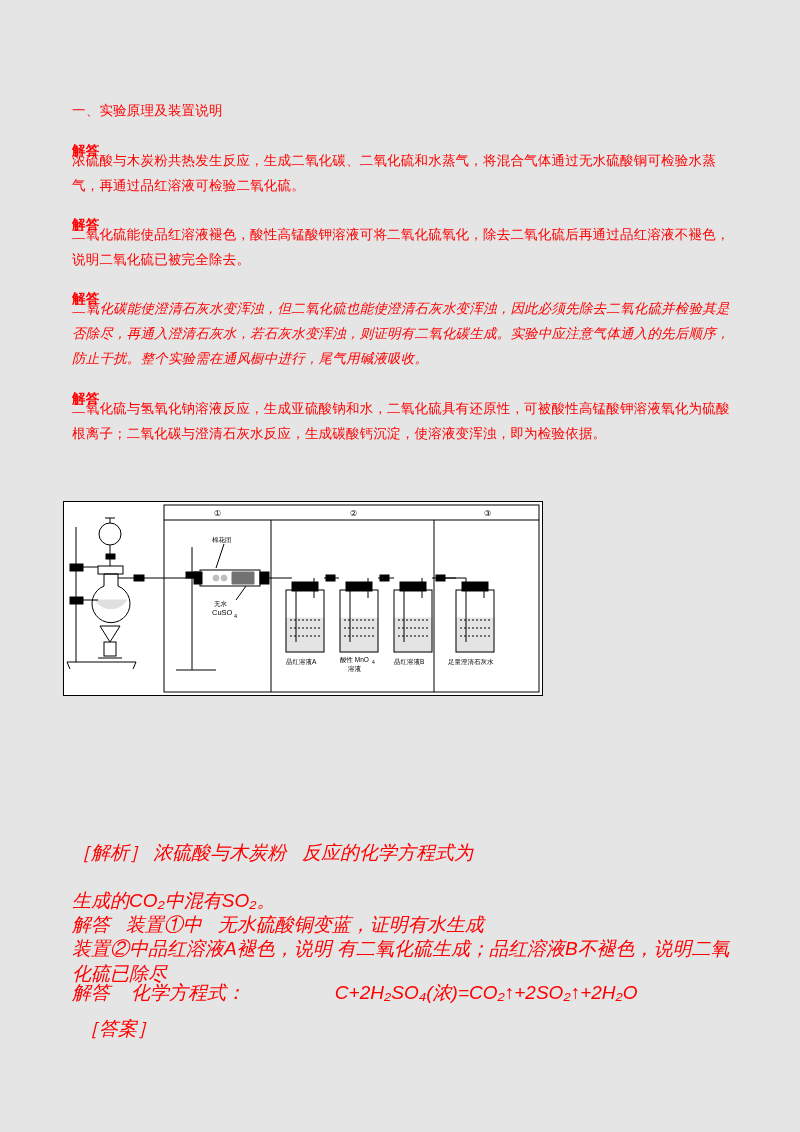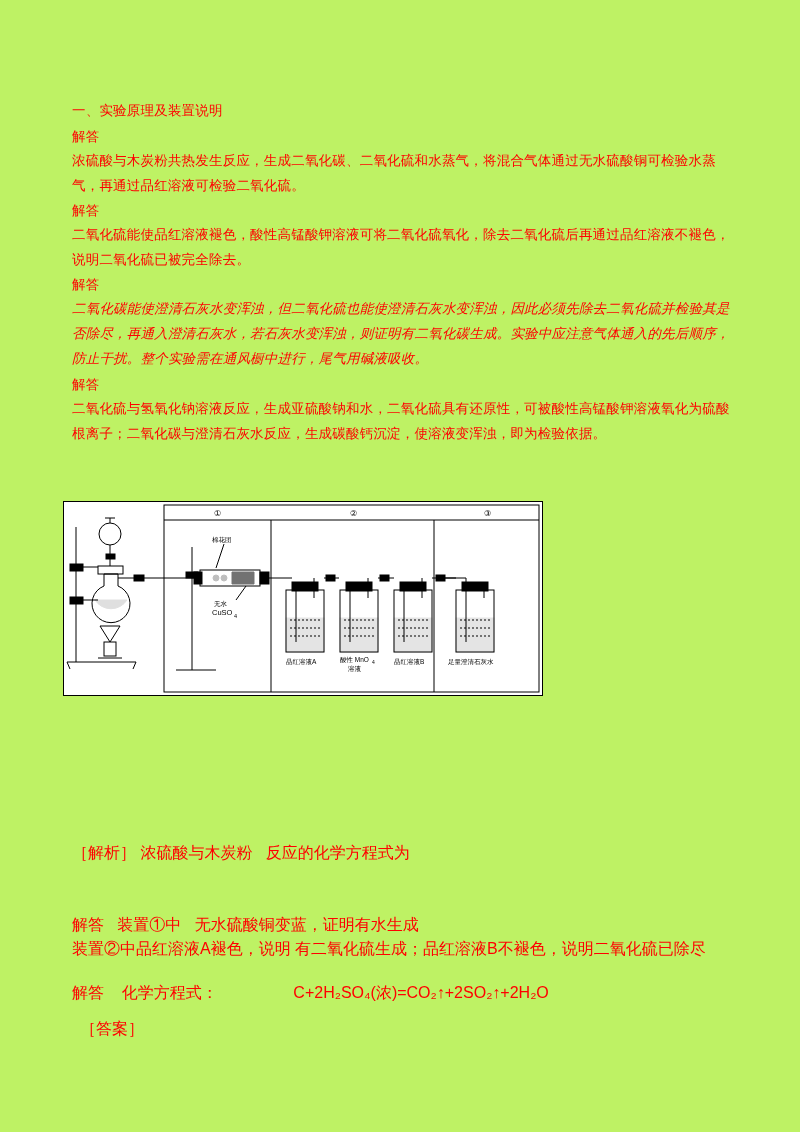--- a/index.html
+++ b/index.html
@@ -10,36 +10,37 @@
   body {
     width: 800px;
     height: 1132px;
     position: relative;
     font-family: "Liberation Sans", sans-serif;
     overflow: hidden;
   }
   .page {
     position: absolute;
     inset: 0;
-    background: #bef264;
+    background: #e5e5e5;
   }
   .text-block {
     position: absolute;
     left: 72px;
     width: 660px;
     color: #ff0000;
     font-size: 13.5px;
     line-height: 25px;
     font-family: "Liberation Sans", sans-serif;
     letter-spacing: 0.2px;
     white-space: pre-wrap;
     word-break: break-all;
   }
   .tb-answer {
-    font-weight: normal;
+    font-weight: bold;
+    margin-top: 14px;
   }
   
   .figure {
     position: absolute;
     left: 63px;
     top: 501px;
     width: 480px;
     height: 195px;
     background: #ffffff;
     border: 1px solid #000000;
@@ -48,24 +49,25 @@
   .fig-inner {
     position: absolute;
     inset: 0;
   }
   .fig-svg { display:block; }
   .bottom-block {
     position: absolute;
     left: 72px;
     width: 660px;
     color: #ff0000;
-    font-size: 16px;
+    font-size: 19px;
     line-height: 25px;
     white-space: pre-wrap;
     word-break: break-all;
+    font-style: italic;
   }
 </style>
 </head>
 <body>
 
 <div class="page">
 
   <div class="text-block" style="top:98px;">一、实验原理及装置说明</div>
   <div class="text-block tb-answer" style="top:124px;">解答</div>
   <div class="text-block" style="top:148px;">浓硫酸与木炭粉共热发生反应，生成二氧化碳、二氧化硫和水蒸气，将混合气体通过无水硫酸铜可检验水蒸气，再通过品红溶液可检验二氧化硫。</div>
@@ -204,18 +206,19 @@
             <text x="384" y="162" font-size="6.5" fill="#000000" stroke="none" font-family="Liberation Sans, sans-serif">足量澄清石灰水</text>
             <line x1="402" y1="80" x2="402" y2="76"></line>
             <line x1="381" y1="76" x2="402" y2="76"></line>
           </g>
         </g>
       </svg>
     </div>
   </div>
 
   <div class="bottom-block" style="top:840px;">［解析］ 浓硫酸与木炭粉   反应的化学方程式为</div>
+  <div class="bottom-block" style="top:888px;">生成的CO₂中混有SO₂。</div>
   <div class="bottom-block" style="top:912px;">解答   装置①中   无水硫酸铜变蓝，证明有水生成</div>
   <div class="bottom-block" style="top:936px;">装置②中品红溶液A褪色，说明 有二氧化硫生成；品红溶液B不褪色，说明二氧化硫已除尽</div>
   <div class="bottom-block" style="top:960px;margin-top:20px;">解答    化学方程式：                 C+2H₂SO₄(浓)=CO₂↑+2SO₂↑+2H₂O</div>
   <div class="bottom-block" style="top:988px; left:80px;margin-top:28px;">［答案］</div>
 
 </div>
 
 </body></html>

